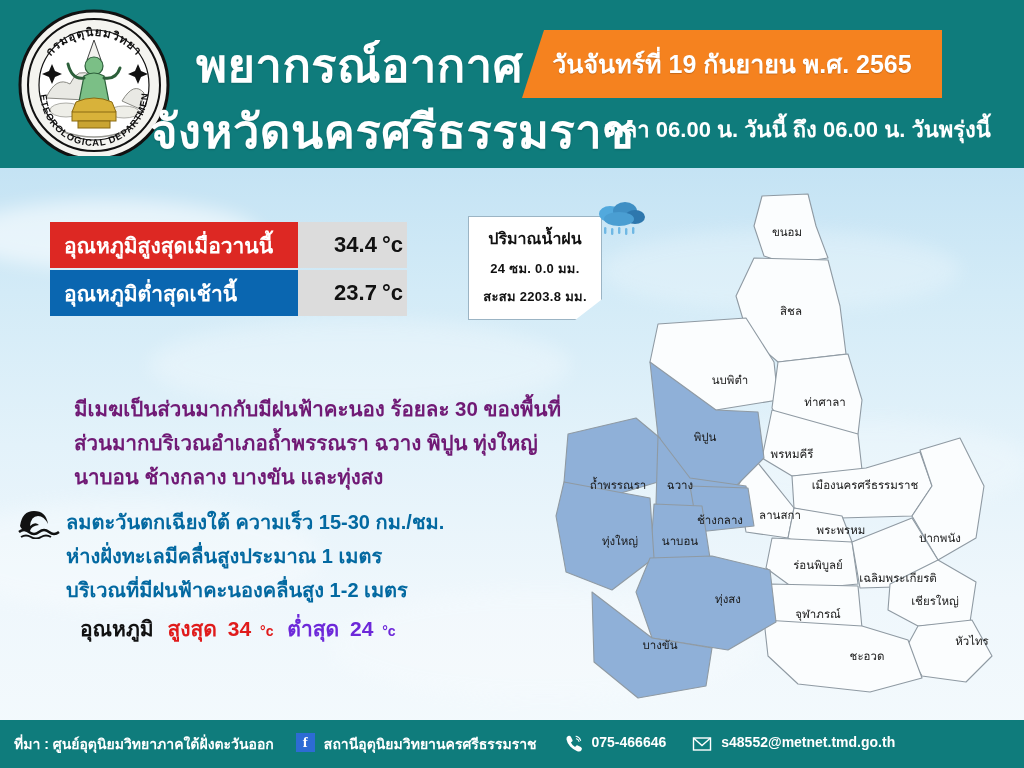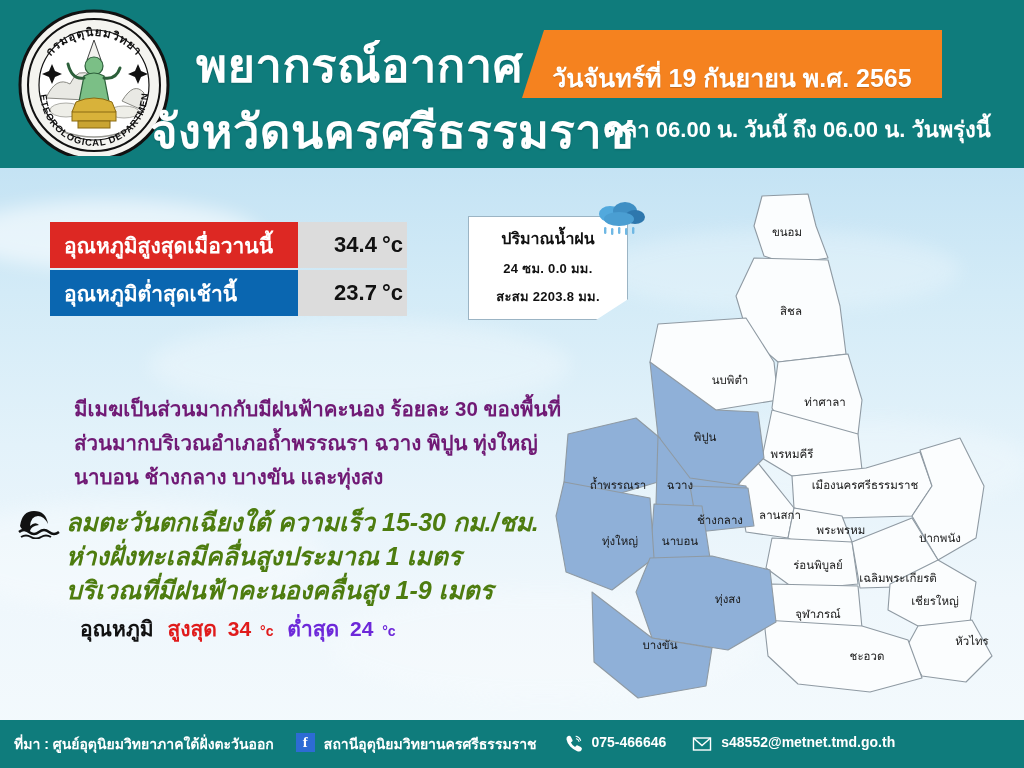--- a/index.html
+++ b/index.html
@@ -34,21 +34,21 @@
   }
   .h-title2 {
     position:absolute; left:150px; top:94px;
     font-size:47px; font-weight:bold; color:#ffffff; letter-spacing:.5px;
     text-shadow:0 1px 2px rgba(0,0,0,.18); white-space:nowrap;
   }
   .date-badge {
     position:absolute; left:522px; top:30px; width:420px; height:68px;
     background:#f5821f;
     clip-path:polygon(22px 0, 100% 0, 100% 100%, 0 100%);
-    display:flex; align-items:flex-end; justify-content:center;
+    display:flex; align-items:center; justify-content:center;
   }
   .date-badge span {
     font-size:25px; font-weight:bold; color:#ffffff; white-space:nowrap;
     text-shadow:0 1px 1px rgba(0,0,0,.2);
   }
   .h-period {
     position:absolute; left:604px; top:112px;
     font-size:22px; font-weight:bold; color:#ffffff; white-space:nowrap;
   }
 
@@ -61,21 +61,21 @@
   }
   .temp-label.max { background:#dd2823; }
   .temp-label.min { background:#0a66b0; }
   .temp-value {
     flex:1; background:#dcdcdc; display:flex; align-items:center; justify-content:center;
     color:#111; font-size:22px; font-weight:bold; white-space:nowrap;padding-left:32px;
   }
 
   
   .rain-note {
-    position:absolute; left:468px; top:216px; width:160px; height:104px;
+    position:absolute; left:468px; top:216px; width:134px; height:104px;
     background:#ffffff; border:1px solid #9bb4c4;
     box-shadow:1px 1px 3px rgba(0,0,0,.2);
     clip-path:polygon(0 0, 100% 0, 100% 80%, 80% 100%, 0 100%);
     padding-top:9px;
   }
   .rain-note .rn-title {
     text-align:center; font-size:16px; font-weight:bold; color:#111; white-space:nowrap;
   }
   .rain-note .rn-line {
     margin-top:7px; text-align:center; font-size:13px; font-weight:bold;
@@ -84,21 +84,21 @@
   .rain-icon { position:absolute; left:594px; top:200px; width:54px; height:42px; }
 
   
   .fc-block { position:absolute; left:74px; top:392px; width:530px; }
   .fc-line {
     font-size:20.5px; font-weight:bold; color:#701a75; line-height:34px; white-space:nowrap;
   }
   .sea-block { position:absolute; left:66px; top:505px; width:540px; }
   .wave-icon { position:absolute; left:-48px; top:2px; width:44px; height:32px; }
   .sea-line {
-    font-size:25px; font-weight:bold; color:#4d7c0f; line-height:34px; white-space:nowrap;font-style:italic;
+    font-size:20px; font-weight:bold; color:#0369a1; line-height:34px; white-space:nowrap;
   }
   .temp-summary { position:absolute; left:80px; top:612px; font-size:21px; font-weight:bold; white-space:nowrap; }
   .temp-summary .lbl { color:#111; }
   .temp-summary .hi  { color:#e01b1b; }
   .temp-summary .lo  { color:#6d28d9; }
 
   
   .map-wrap { position:absolute; left:540px; top:186px; width:484px; height:520px; }
   .map-wrap svg { width:100%; height:100%; display:block; }
   .dlabel {
@@ -232,21 +232,21 @@
 <div class="sea-block">
   <div class="wave-icon">
     <svg viewBox="0 0 44 32" xmlns="http://www.w3.org/2000/svg">
       <path d="M2 19 q2 -15 14 -15 q12 0 14 13 q-4 -8 -10 -8 q-7 0 -8 10 q5 -5 9 -1 q-8 1 -9 6 q-7 2 -10 -5 z" fill="#111"></path>
       <path d="M1 25 q5 -4 10 0 q5 4 10 0 q5 -4 10 0 q5 4 10 0" fill="none" stroke="#111" stroke-width="2.4"></path>
       <path d="M3 30 q5 -3 10 0 q5 3 10 0 q5 -3 10 0" fill="none" stroke="#111" stroke-width="2"></path>
     </svg>
   </div>
   <div class="sea-line">ลมตะวันตกเฉียงใต้ ความเร็ว 15-30 กม./ชม.</div>
   <div class="sea-line">ห่างฝั่งทะเลมีคลื่นสูงประมาณ 1 เมตร</div>
-  <div class="sea-line">บริเวณที่มีฝนฟ้าคะนองคลื่นสูง 1-9 เมตร</div>
+  <div class="sea-line">บริเวณที่มีฝนฟ้าคะนองคลื่นสูง 1-2 เมตร</div>
 </div>
 
 <div class="temp-summary">
   <span class="lbl">อุณหภูมิ</span>
   <span class="hi" style="margin-left:8px;">สูงสุด</span>
   <span class="hi" style="margin-left:5px;">34</span>
   <span class="hi" style="margin-left:3px;font-size:14px;">°c</span>
   <span class="lo" style="margin-left:8px;">ต่ำสุด</span>
   <span class="lo" style="margin-left:5px;">24</span>
   <span class="lo" style="margin-left:3px;font-size:14px;">°c</span>

